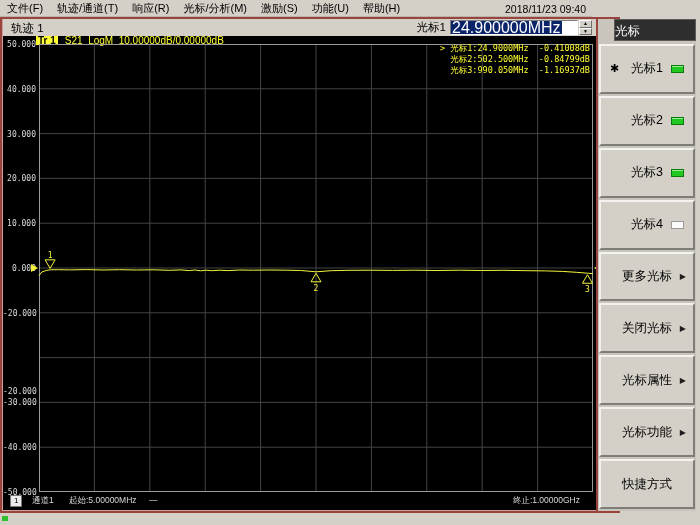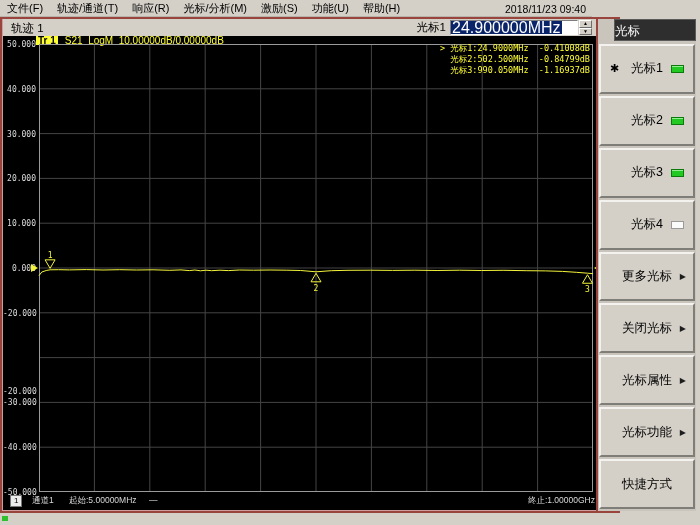--- a/index.html
+++ b/index.html
@@ -59,21 +59,21 @@
   }
   .readout-line { white-space:pre;text-align:right; }
   #channel-bar { position:absolute; left:0; bottom:3px; width:593px; height:12px; font-size:8.5px; color:#d8d8d8; }
   .ch-badge {
     position:absolute; left:7px; top:0; background:#ececec; color:#000;
     padding:0 3px; font-size:8px; line-height:10px; border:1px solid #777;
   }
   #ch-name { position:absolute; left:29px; top:0; }
   #ch-start { position:absolute; left:66px; top:0; }
   #ch-ind  { position:absolute; left:146px; top:0; color:#d0d0d0; }
-  #ch-stop { position:absolute; right:1px; top:0; }
+  #ch-stop { position:absolute; right:16px; top:0; }
   
   #sidebar {
     position:absolute; left:594px; top:0; width:100px; height:492px;
     background:#c9c5bd; border-left:2px solid #9a443e;
     display:flex; flex-direction:column;
   }
   #sidebar-header {
     height:22px; margin:0 0 1px 16px; background:#2e2e2e; color:#fff;
     font-size:12.5px; text-align:left; line-height:22px;
     border:1px solid #5a5a5a;

